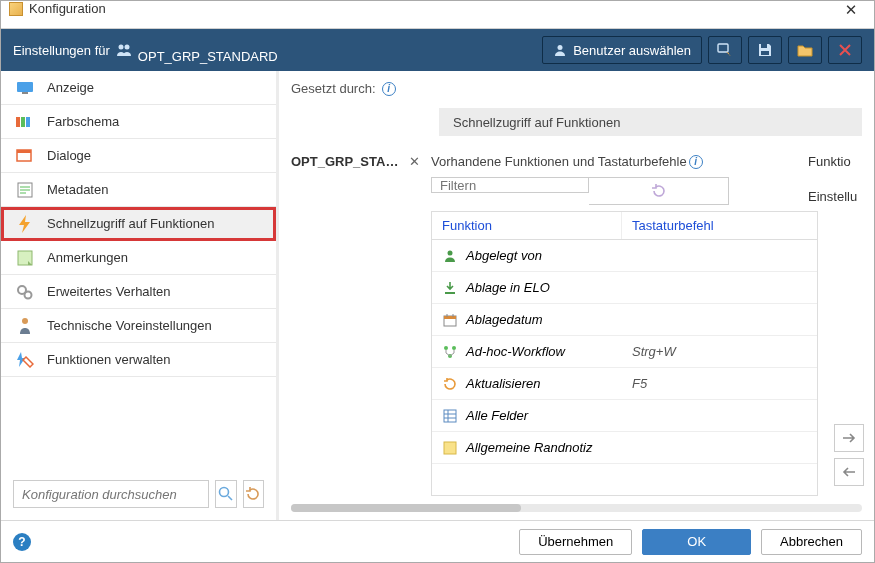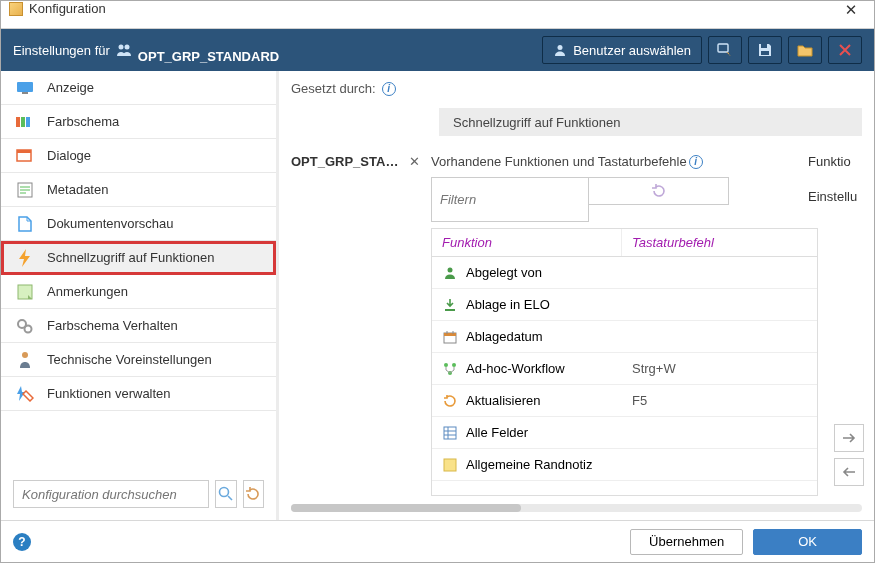--- a/index.html
+++ b/index.html
@@ -7,21 +7,21 @@
   .window { width: 875px; height: 563px; border: 1px solid #aaa; display: flex; flex-direction: column; }
 
   
   .title-bar { height: 28px; background: #fff; display: flex; align-items: flex-start; padding: 0 8px; border-bottom: 1px solid #d0d0d0; }
   .title-bar .title { flex: 1; color: #333; font-size: 14px; display: flex; align-items: center; gap: 6px; }
   .title-bar .close { width: 30px; text-align: center; color: #333; cursor: pointer; font-size: 15px; }
 
   
   .header-bar { height: 42px; background: #2c547a; display: flex; align-items: center; padding: 16px 12px; color: #fff; }
   .header-bar .label { font-size: 14px; display: flex; align-items: center; gap: 6px; }
-  .header-bar .label strong { font-weight: 700; margin-top: 13px; }
+  .header-bar .label strong { font-weight: 400; margin-top: 13px; }
   .header-bar .spacer { flex: 1; }
   .header-btn { height: 28px; border: 1px solid #0f2d47; background: #2c547a; color: #fff; padding: 0 10px; display: flex; align-items: center; gap: 6px; border-radius: 2px; cursor: pointer; margin-left: 6px; }
   .header-btn.icon-only { width: 34px; padding: 0; justify-content: center; }
   .header-btn.close-red svg path { stroke: #e85050; }
 
   
   .body { flex: 1; display: flex; overflow: hidden; background: #fff; }
 
   
   .sidebar { width: 278px; border-right: 3px solid #ececec; display: flex; flex-direction: column; }
@@ -40,29 +40,29 @@
   .panel-header { margin: 6px 12px 0 160px; height: 28px; background: #ececec; display: flex; align-items: center; padding: 0 14px; color: #444; }
   .main-content { flex: 1; display: flex; overflow: hidden; padding: 18px 0 0 12px; }
 
   .col-left { width: 140px; display: flex; align-items: flex-start; gap: 6px; }
   .col-left .chip { color: #333; font-weight: 600; overflow: hidden; text-overflow: ellipsis; white-space: nowrap; max-width: 112px; }
   .col-left .chip-close { color: #666; cursor: pointer; }
 
   .col-mid { flex: 1; display: flex; flex-direction: column; }
   .col-mid .h { color: #444; display: flex; align-items: center; gap: 2px; margin-bottom: 8px; }
   .filter-row { display: flex; gap: 0; margin-bottom: 6px; }
-  .filter-row input { width: 158px; height: 45px; border: 1px solid #ccc; padding: 0 8px; font-style: italic; color: #888; }
+  .filter-row input { width: 158px; height: 16px; border: 1px solid #ccc; padding: 0 8px; color: #888; }
   .filter-row .reset { width: 140px; height: 28px; border: 1px solid #ccc; border-left: none; display: flex; align-items: center; justify-content: center; cursor: pointer; }
 
   .func-table { border: 1px solid #ddd; flex: 1; overflow: auto; margin-bottom: 8px; }
   .func-head { display: flex; border-bottom: 1px solid #ddd; background: #fff; }
-  .func-head div { padding: 6px 10px; color: #a21caf; font-style: italic; }
+  .func-head div { padding: 6px 10px; color: #1d4ed8; }
   .fh-a { width: 190px; border-right: 1px solid #eee; }
   .fh-b { flex: 1; }
-  .func-row { display: flex; border-bottom: 1px solid #eee; align-items: center; height: 32px; }
+  .func-row { display: flex; border-bottom: 1px solid #eee; align-items: center; height: 32px; font-style: italic; }
   .func-row .fa { width: 190px; padding: 0 10px; display: flex; align-items: center; gap: 8px; }
   .func-row .fb { flex: 1; padding: 0 10px; color: #555; }
   .func-row .fi { width: 16px; height: 16px; display: inline-flex; align-items: center; justify-content: center; }
   .func-scrollbar { margin: 0 12px 8px 12px; height: 8px; background: #e9e9e9; position: relative; border-radius: 4px; }
   .func-scrollbar .thumb { position: absolute; left: 0; top: 0; height: 100%; width: 230px; background: #c7c7c7; border-radius: 4px; }
 
   .col-right { width: 56px; padding: 0 10px; display: flex; flex-direction: column; align-items: flex-end; }
   .col-right .h2 { color: #333; margin-bottom: 20px; white-space: nowrap; width: 56px; overflow: hidden; }
   .arrow-btn { width: 30px; height: 28px; border: 1px solid #ccc; display: flex; align-items: center; justify-content: center; cursor: pointer; margin-bottom: 6px; background: #fff; color: #777; }
   .col-right .spacer-tall { flex: 1; }
@@ -171,29 +171,20 @@
           <span class="icn">
               <svg width="16" height="16" viewBox="0 0 16 16">
                 <rect x="1" y="1" width="14" height="14" fill="#fff" stroke="#888"></rect>
                 <line x1="3" y1="5" x2="13" y2="5" stroke="#5bbd5b"></line>
                 <line x1="3" y1="8" x2="13" y2="8" stroke="#5bbd5b"></line>
                 <line x1="3" y1="11" x2="9" y2="11" stroke="#5bbd5b"></line>
               </svg>
             </span>
           <span>Metadaten</span>
         </div>
-        <div class="sidebar-item">
-          <span class="icn">
-              <svg width="14" height="16" viewBox="0 0 14 16">
-                <path d="M1 1h8l4 4v10H1z" fill="#fff" stroke="#4aa0e8" stroke-width="1.5"></path>
-                <path d="M9 1v4h4" fill="none" stroke="#4aa0e8"></path>
-              </svg>
-            </span>
-          <span>Dokumentenvorschau</span>
-        </div>
         <div class="sidebar-item selected highlight">
           <span class="icn">
               <svg width="14" height="18" viewBox="0 0 14 18">
                 <path d="M8 0L1 10h5l-2 8 8-11H7z" fill="#f4a22e"></path>
               </svg>
             </span>
           <span>Schnellzugriff auf Funktionen</span>
         </div>
         <div class="sidebar-item">
           <span class="icn">
@@ -204,21 +195,21 @@
             </span>
           <span>Anmerkungen</span>
         </div>
         <div class="sidebar-item">
           <span class="icn">
               <svg width="18" height="16" viewBox="0 0 18 16">
                 <circle cx="6" cy="6" r="4" fill="none" stroke="#999" stroke-width="2"></circle>
                 <circle cx="12" cy="11" r="3.5" fill="none" stroke="#999" stroke-width="2"></circle>
               </svg>
             </span>
-          <span>Farbschema Verhalten</span>
+          <span>Erweitertes Verhalten</span>
         </div>
         <div class="sidebar-item">
           <span class="icn">
               <svg width="14" height="18" viewBox="0 0 14 18">
                 <circle cx="7" cy="4" r="3" fill="#d89a58"></circle>
                 <path d="M2 17c0-4 2-6 5-6s5 2 5 6" fill="#6b7d91"></path>
               </svg>
             </span>
           <span>Technische Voreinstellungen</span>
         </div>
@@ -399,15 +390,16 @@
           <div class="thumb"></div>
         </div>
     </div>
   </div>
 
   <div class="footer">
     <div class="help">?</div>
     <div class="spacer"></div>
     <button>Übernehmen</button>
     <button class="primary">OK</button>
+    <button>Abbrechen</button>
   </div>
 
 </div>
 
 </body></html>

